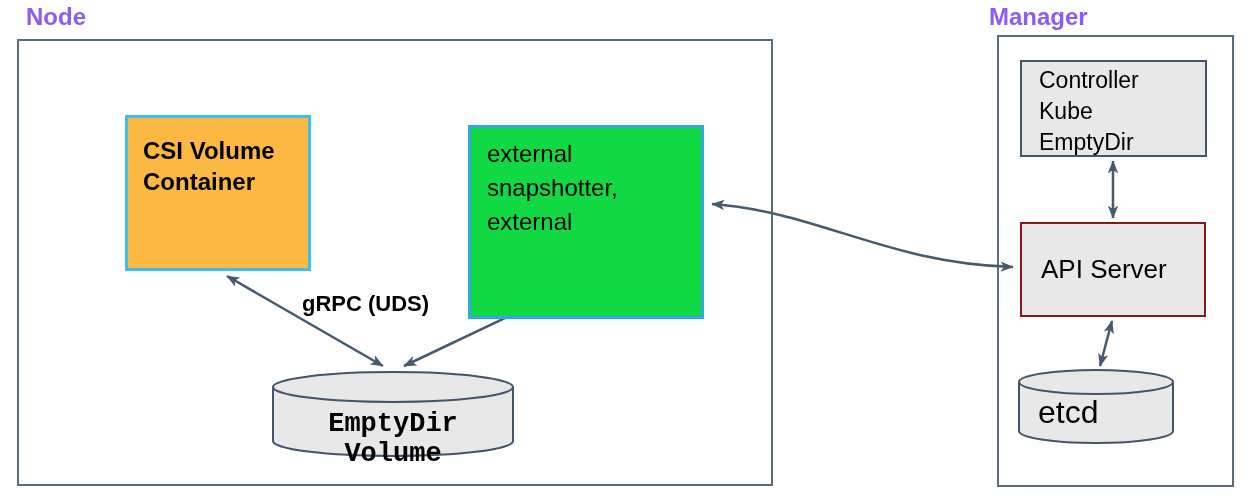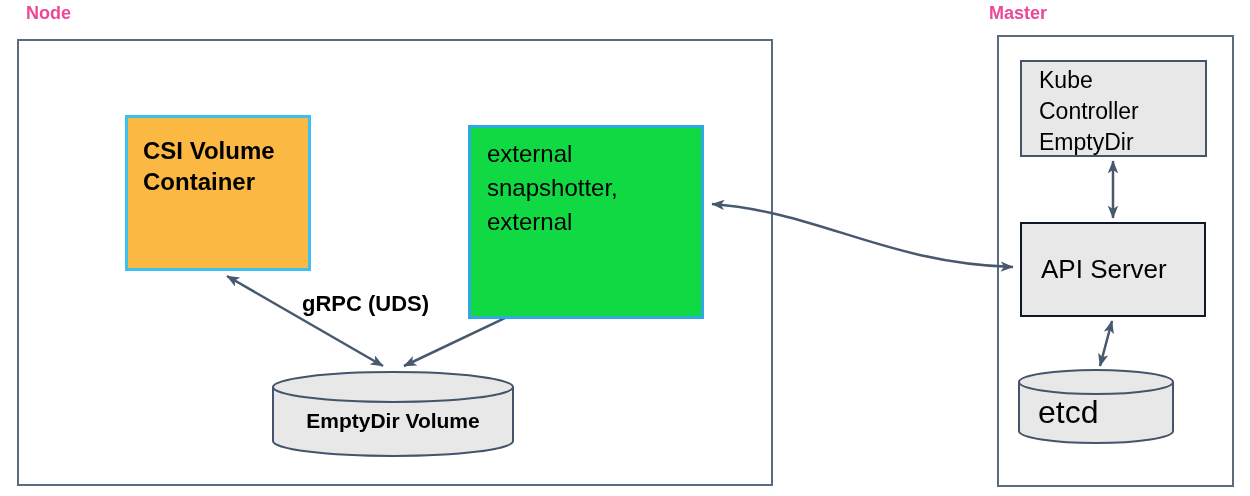--- a/index.html
+++ b/index.html
@@ -19,23 +19,23 @@
 
   
   .group-box {
     position: absolute;
     border: 2px solid #5a6b7e;
     background: transparent;
     box-sizing: border-box;
   }
   .group-label {
     position: absolute;
-    font-size: 18px;
+    font-size: 24px;
     font-weight: 700;
-    color: #ec4899;
+    color: #8b5cf6;
     line-height: 1.1;
   }
   .ss-label {
     position: absolute;
     font-size: 28px;
     font-weight: 400;
     color: #000000;
     letter-spacing: -0.5px;
   }
 
@@ -68,37 +68,38 @@
     background: #e9e8e8;
     border: 2px solid #44546a;
     padding: 3px 4px 0 17px;
     font-size: 23px;
     font-weight: 400;
     line-height: 31px;
   }
   .api-box {
     left: 1020px; top: 222px; width: 186px; height: 95px;
     background: #e9e8e8;
-    border: 2px solid #0f172a;
+    border: 2px solid #7f1d1d;
     display: flex;
     align-items: center;
     padding-left: 19px;
     font-size: 26px;
     font-weight: 400;
     box-sizing: border-box;
   }
   .line { display: block; }
 
   
   .emptydir-label {
     left: 273px; top: 409px; width: 240px;
     text-align: center;
-    font-size: 21px;
+    font-size: 27px;
     font-weight: 600;
     color: #000000;
+    font-family: Liberation Mono, monospace;
   }
   .etcd-label {
     left: 1038px; top: 394px;
     font-size: 32px;
     font-weight: 400;
     color: #000000;
   }
   .grpc-label {
     left: 302px; top: 291px;
     font-size: 22px;
@@ -116,21 +117,21 @@
   .txt-layer { z-index: 3; }
 </style>
 </head>
 <body>
 
 <div class="canvas">
 
   <div class="group-label" style="left:26px; top:4px;">Node</div>
   <div class="group-box" style="left:17px; top:39px; width:756px; height:447px;"></div>
 
-  <div class="group-label" style="left:989px; top:4px;">Master</div>
+  <div class="group-label" style="left:989px; top:4px;">Manager</div>
   <div class="group-box" style="left:997px; top:35px; width:237px; height:452px;"></div>
 
   <svg class="overlay" viewBox="0 0 1250 496" xmlns="http://www.w3.org/2000/svg">
     <defs>
       <marker id="ah" viewBox="0 0 10 8" refX="9.5" refY="4" markerWidth="13" markerHeight="10.4" markerUnits="userSpaceOnUse" orient="auto-start-reverse">
         <path d="M0,0 L10,4 L0,8 L2.6,4 Z" fill="#47596e"></path>
       </marker>
     </defs>
 
     <g>
@@ -162,22 +163,22 @@
     <span class="line">external</span>
     <span class="line">snapshotter,</span>
     <span class="line">external</span>
   </div>
 
   <div class="abs grpc-label txt-layer">gRPC (UDS)</div>
 
   <div class="abs emptydir-label txt-layer">EmptyDir Volume</div>
 
   <div class="comp-box kcm-box txt-layer">
+    <span class="line">Controller</span>
     <span class="line">Kube</span>
-    <span class="line">Controller</span>
     <span class="line">EmptyDir</span>
   </div>
 
   <div class="comp-box api-box txt-layer">API Server</div>
 
   <div class="abs etcd-label txt-layer">etcd</div>
 
 </div>
 
 </body></html>

